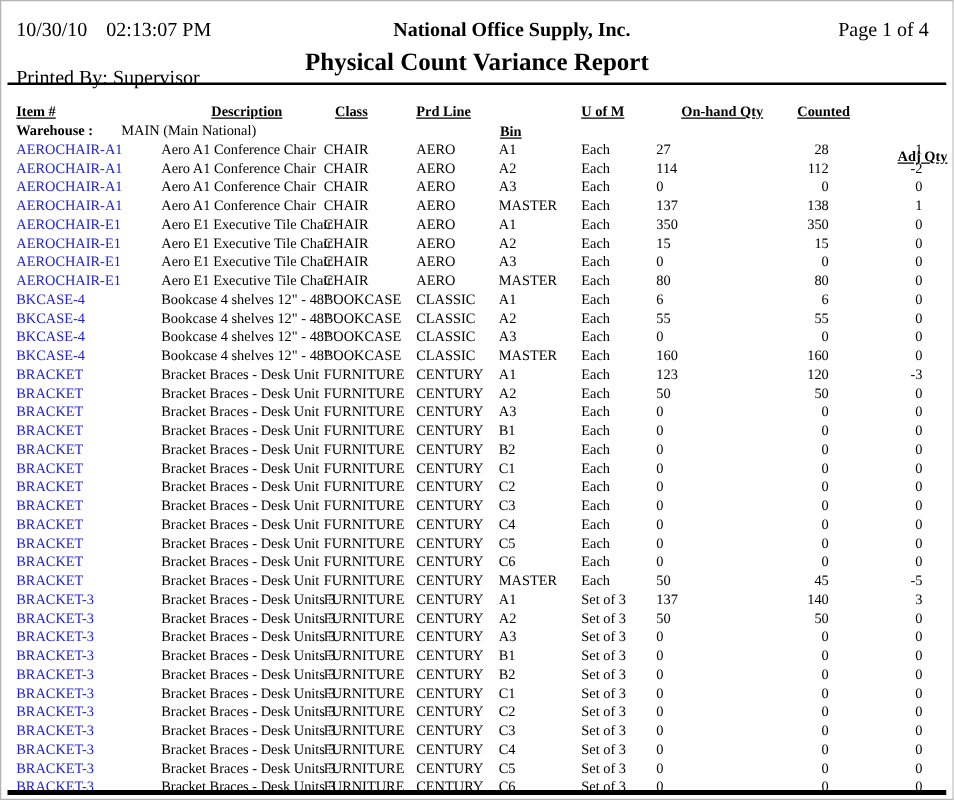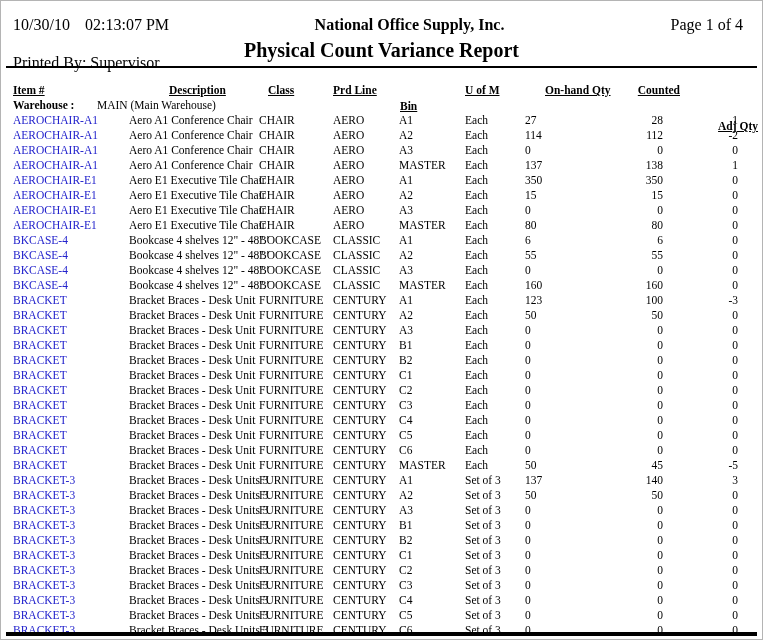--- a/index.html
+++ b/index.html
@@ -63,21 +63,21 @@
     <span class="cell c3">Prd Line</span>
     <span class="cell c4">Bin</span>
     <span class="cell c5">U of M</span>
     <span class="cell c6">On-hand Qty</span>
     <span class="cell c7">Counted</span>
     <span class="cell c8">Adj Qty</span>
   </div>
 
 <div class="trow" style="top:98px;">
   <span class="cell bold" style="left:13px;">Warehouse :</span>
-  <span class="cell" style="left:97px;">MAIN (Main Warehouse)</span>
+  <span class="cell" style="left:97px;">MAIN (Main National)</span>
 </div>
 
 <div id="table-body">
     <div class="trow">
       <span class="cell c0 item-link">AEROCHAIR-A1</span>
       <span class="cell c1">Aero A1 Conference Chair</span>
       <span class="cell c2">CHAIR</span>
       <span class="cell c3">AERO</span>
       <span class="cell c4">A1</span>
       <span class="cell c5">Each</span>
@@ -207,21 +207,21 @@
       <span class="cell c8">0</span>
     </div>
     <div class="trow">
       <span class="cell c0 item-link">BRACKET</span>
       <span class="cell c1">Bracket Braces - Desk Unit</span>
       <span class="cell c2">FURNITURE</span>
       <span class="cell c3">CENTURY</span>
       <span class="cell c4">A1</span>
       <span class="cell c5">Each</span>
       <span class="cell c6">123</span>
-      <span class="cell c7">100</span>
+      <span class="cell c7">120</span>
       <span class="cell c8">-3</span>
     </div>
     <div class="trow">
       <span class="cell c0 item-link">BRACKET</span>
       <span class="cell c1">Bracket Braces - Desk Unit</span>
       <span class="cell c2">FURNITURE</span>
       <span class="cell c3">CENTURY</span>
       <span class="cell c4">A2</span>
       <span class="cell c5">Each</span>
       <span class="cell c6">50</span>

